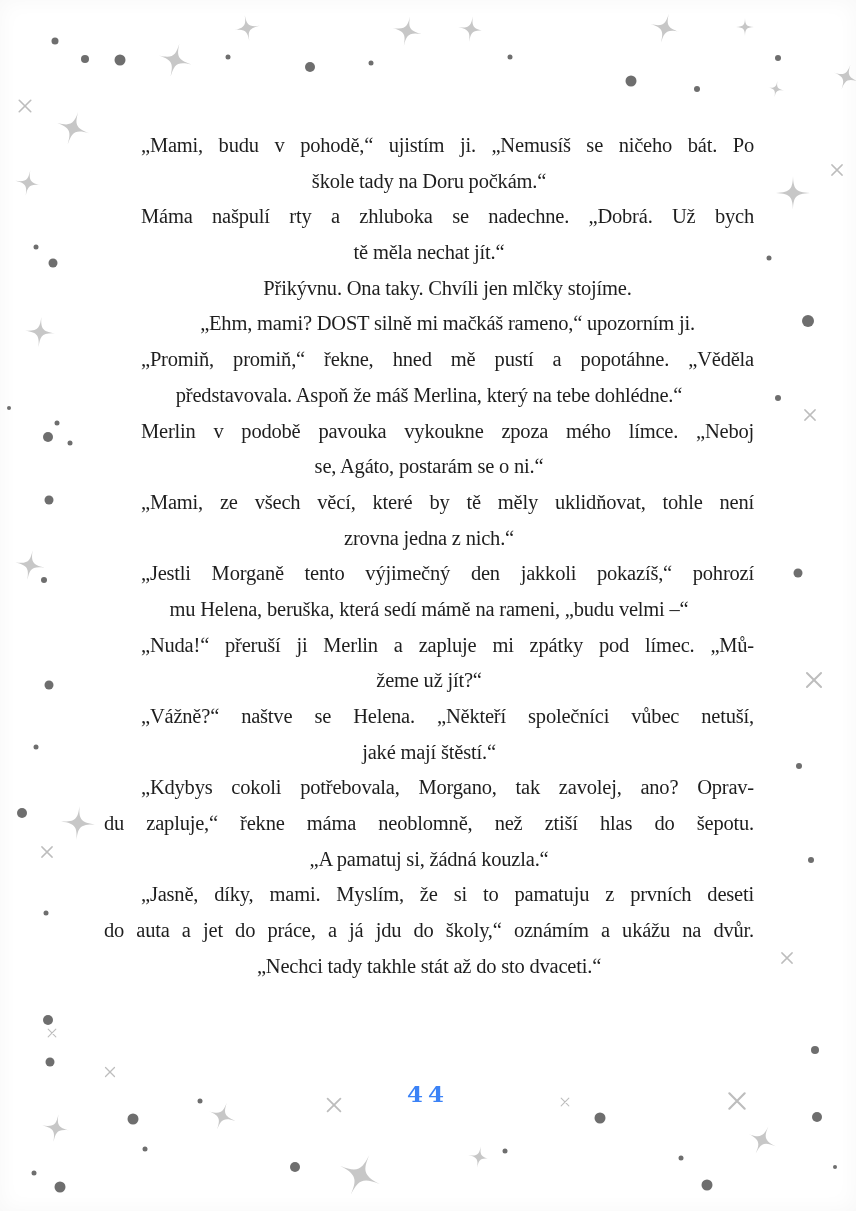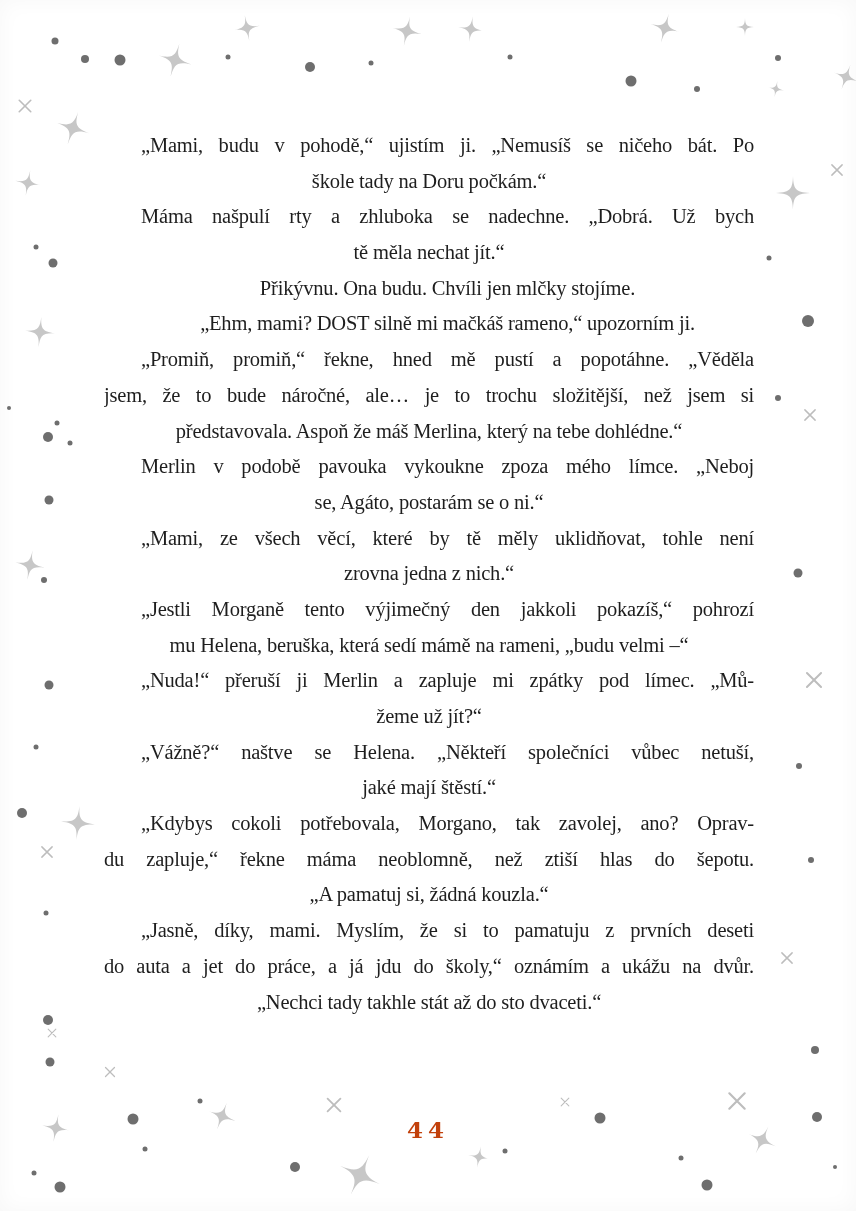--- a/index.html
+++ b/index.html
@@ -32,28 +32,28 @@
     height:35.7px;
     line-height:35.7px;
     overflow:hidden;
   }
   .tline.indent { padding-left:37px; }
   .tline.just { text-align:justify; text-align-last:justify; }
   .tline.just::after { content:""; display:inline-block; width:100%; height:0; }
   .tline.last { text-align:center; }
   .page-number {
     position:absolute;
-    left:0; right:0; top:1116px;
+    left:0; right:0; top:1080px;
     text-align:center;
     z-index:2;
     font-family:"DejaVu Serif", serif;
     font-weight:bold;
     font-size:23px;
     letter-spacing:5px;
-    color:#c2410c;
+    color:#3b82f6;
   }
 </style>
 </head>
 <body>
 
 <div class="page">
   <div class="starfield">
       <div class="dot" style="width: 7px; height: 7px; background: rgb(110, 110, 110); position: absolute; left: 55px; top: 41px; transform: translate(-50%, -50%) rotate(0deg);"></div>
       <div class="dot" style="width: 8px; height: 8px; background: rgb(110, 110, 110); position: absolute; left: 85px; top: 59px; transform: translate(-50%, -50%) rotate(0deg);"></div>
       <div class="dot" style="width: 11px; height: 11px; background: rgb(110, 110, 110); position: absolute; left: 120px; top: 60px; transform: translate(-50%, -50%) rotate(0deg);"></div>
@@ -191,28 +191,27 @@
   <div class="text-block">
       <div class="para">
         <div class="tline indent just">„Mami, budu v pohodě,“ ujistím ji. „Nemusíš se ničeho bát. Po</div>
         <div class="tline last">škole tady na Doru počkám.“</div>
       </div>
       <div class="para">
         <div class="tline indent just">Máma našpulí rty a zhluboka se nadechne. „Dobrá. Už bych</div>
         <div class="tline last">tě měla nechat jít.“</div>
       </div>
       <div class="para">
-        <div class="tline indent last">Přikývnu. Ona budu. Chvíli jen mlčky stojíme.</div>
+        <div class="tline indent last">Přikývnu. Ona taky. Chvíli jen mlčky stojíme.</div>
       </div>
       <div class="para">
         <div class="tline indent last">„Ehm, mami? DOST silně mi mačkáš rameno,“ upozorním ji.</div>
       </div>
       <div class="para">
         <div class="tline indent just">„Promiň, promiň,“ řekne, hned mě pustí a popotáhne. „Věděla</div>
-        <div class="tline just">jsem, že to bude náročné, ale… je to trochu složitější, než jsem si</div>
         <div class="tline last">představovala. Aspoň že máš Merlina, který na tebe dohlédne.“</div>
       </div>
       <div class="para">
         <div class="tline indent just">Merlin v podobě pavouka vykoukne zpoza mého límce. „Neboj</div>
         <div class="tline last">se, Agáto, postarám se o ni.“</div>
       </div>
       <div class="para">
         <div class="tline indent just">„Mami, ze všech věcí, které by tě měly uklidňovat, tohle není</div>
         <div class="tline last">zrovna jedna z nich.“</div>
       </div>

